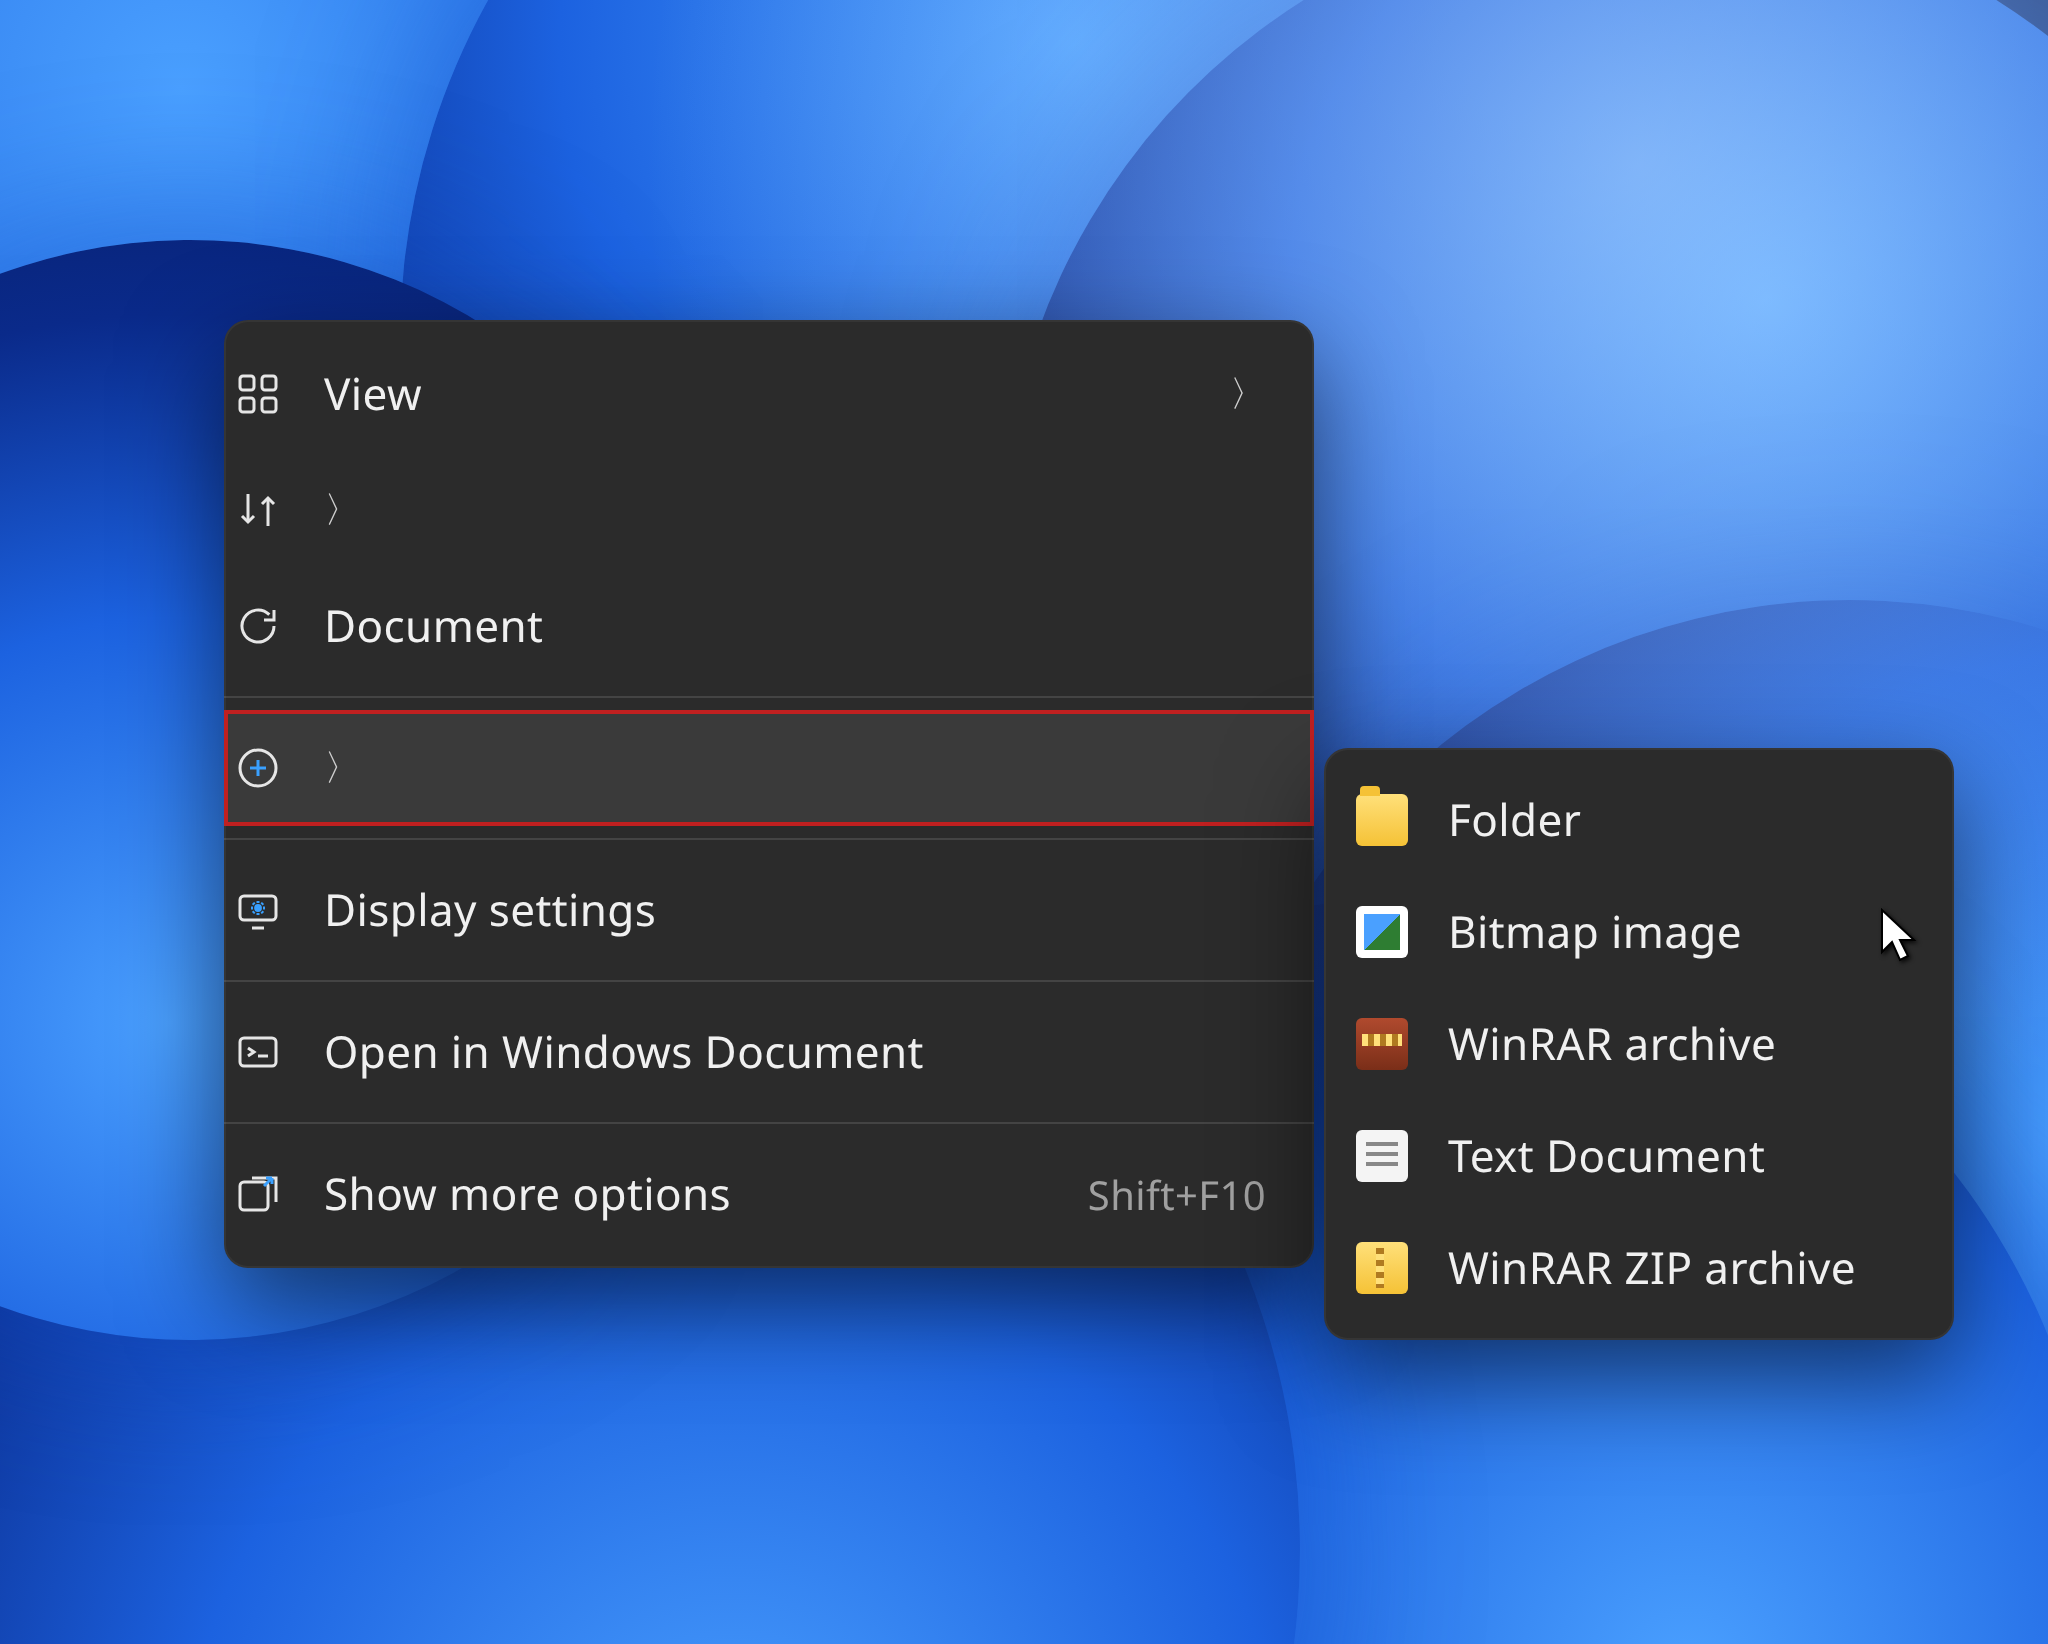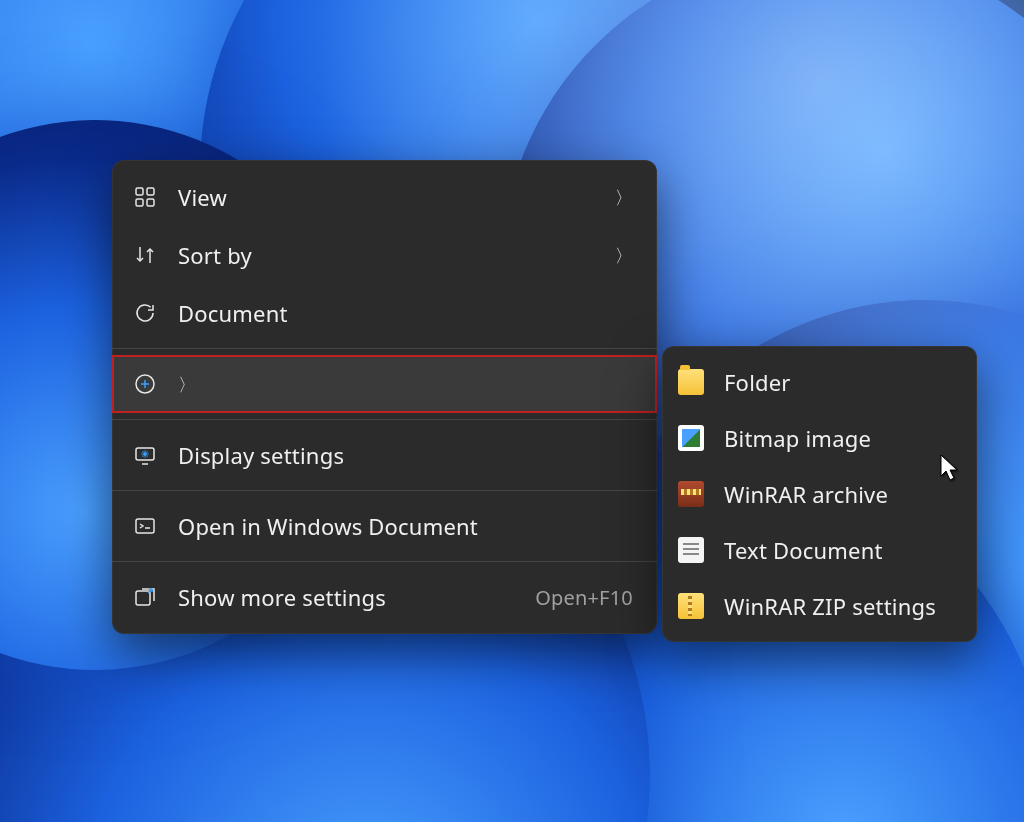--- a/index.html
+++ b/index.html
@@ -45,21 +45,21 @@
     font-weight: 400;
     letter-spacing: 0.2px;
   }
   .primary-menu { left: 112px; top: 160px; }
 
   .menu-item {
     position: relative;
     display: flex;
     align-items: center;
     height: 58px;
-    padding: 0 24px 0 20px;
+    padding: 0 24px 0 4px;
     margin: 0;
     cursor: default;
   }
   .menu-item.highlighted {
     outline: 2px solid #c02020;
     outline-offset: -2px;
     background: #3a3a3a;
   }
   .menu-icon {
     width: 26px;
@@ -77,21 +77,21 @@
 
   .separator {
     height: 1px;
     background: rgba(255,255,255,0.12);
     margin: 6px 0;
   }
 
   
   .sub-menu {
     left: 662px;
-    top: 346px;
+    top: 374px;
     width: 315px;
     padding: 8px 0;
   }
   .sub-menu .menu-item { height: 56px; padding: 0 18px 0 16px; }
   .sub-icon {
     width: 26px; height: 26px; flex: 0 0 26px; margin-right: 20px;
     display: flex; align-items: center; justify-content: center;
     border-radius: 3px;
   }
 
@@ -154,21 +154,20 @@
 
   <div class="menu-item">
     <span class="menu-icon">
       <svg viewBox="0 0 24 24">
           <path d="M7 4v14"></path>
           <path d="M4 15l3 3 3-3"></path>
           <path d="M17 20V6"></path>
           <path d="M14 9l3-3 3 3"></path>
         </svg>
     </span>
-    <span class="menu-label">Sort by</span>
     <span class="menu-chevron">〉</span>
   </div>
 
   <div class="menu-item">
     <span class="menu-icon">
       <svg viewBox="0 0 24 24">
           <path d="M20 12a8 8 0 1 1-2.34-5.66"></path>
           <path d="M20 4v5h-5"></path>
         </svg>
     </span>
@@ -219,22 +218,22 @@
   <div class="menu-item">
     <span class="menu-icon">
       <svg viewBox="0 0 24 24">
           <rect x="3" y="6" width="14" height="14" rx="2"></rect>
           <path d="M9 4h12v12"></path>
           <path d="M17 4l5-1" opacity="0"></path>
           <path d="M15 8l4-4" stroke="#39a0ff"></path>
           <path d="M19 4h-3M19 4v3" stroke="#39a0ff"></path>
         </svg>
     </span>
-    <span class="menu-label">Show more settings</span>
-    <span class="menu-accel">Open+F10</span>
+    <span class="menu-label">Show more options</span>
+    <span class="menu-accel">Shift+F10</span>
   </div>
 
 </div>
 
 <div class="context-menu sub-menu">
 
   <div class="menu-item">
     <span class="sub-icon ico-folder"></span>
     <span class="menu-label">Folder</span>
   </div>
@@ -250,21 +249,21 @@
     <span class="menu-label">WinRAR archive</span>
   </div>
 
   <div class="menu-item">
     <span class="sub-icon ico-text"></span>
     <span class="menu-label">Text Document</span>
   </div>
 
   <div class="menu-item">
     <span class="sub-icon ico-zip"></span>
-    <span class="menu-label">WinRAR ZIP settings</span>
+    <span class="menu-label">WinRAR ZIP archive</span>
   </div>
 
 </div>
 
 <div class="cursor">
   <svg viewBox="0 0 20 28" width="20" height="28">
     <path d="M1 1 L1 22 L6 17 L10 26 L14 24 L10 16 L17 16 Z" fill="#ffffff" stroke="#000" stroke-width="1"></path>
   </svg>
 </div>
 

